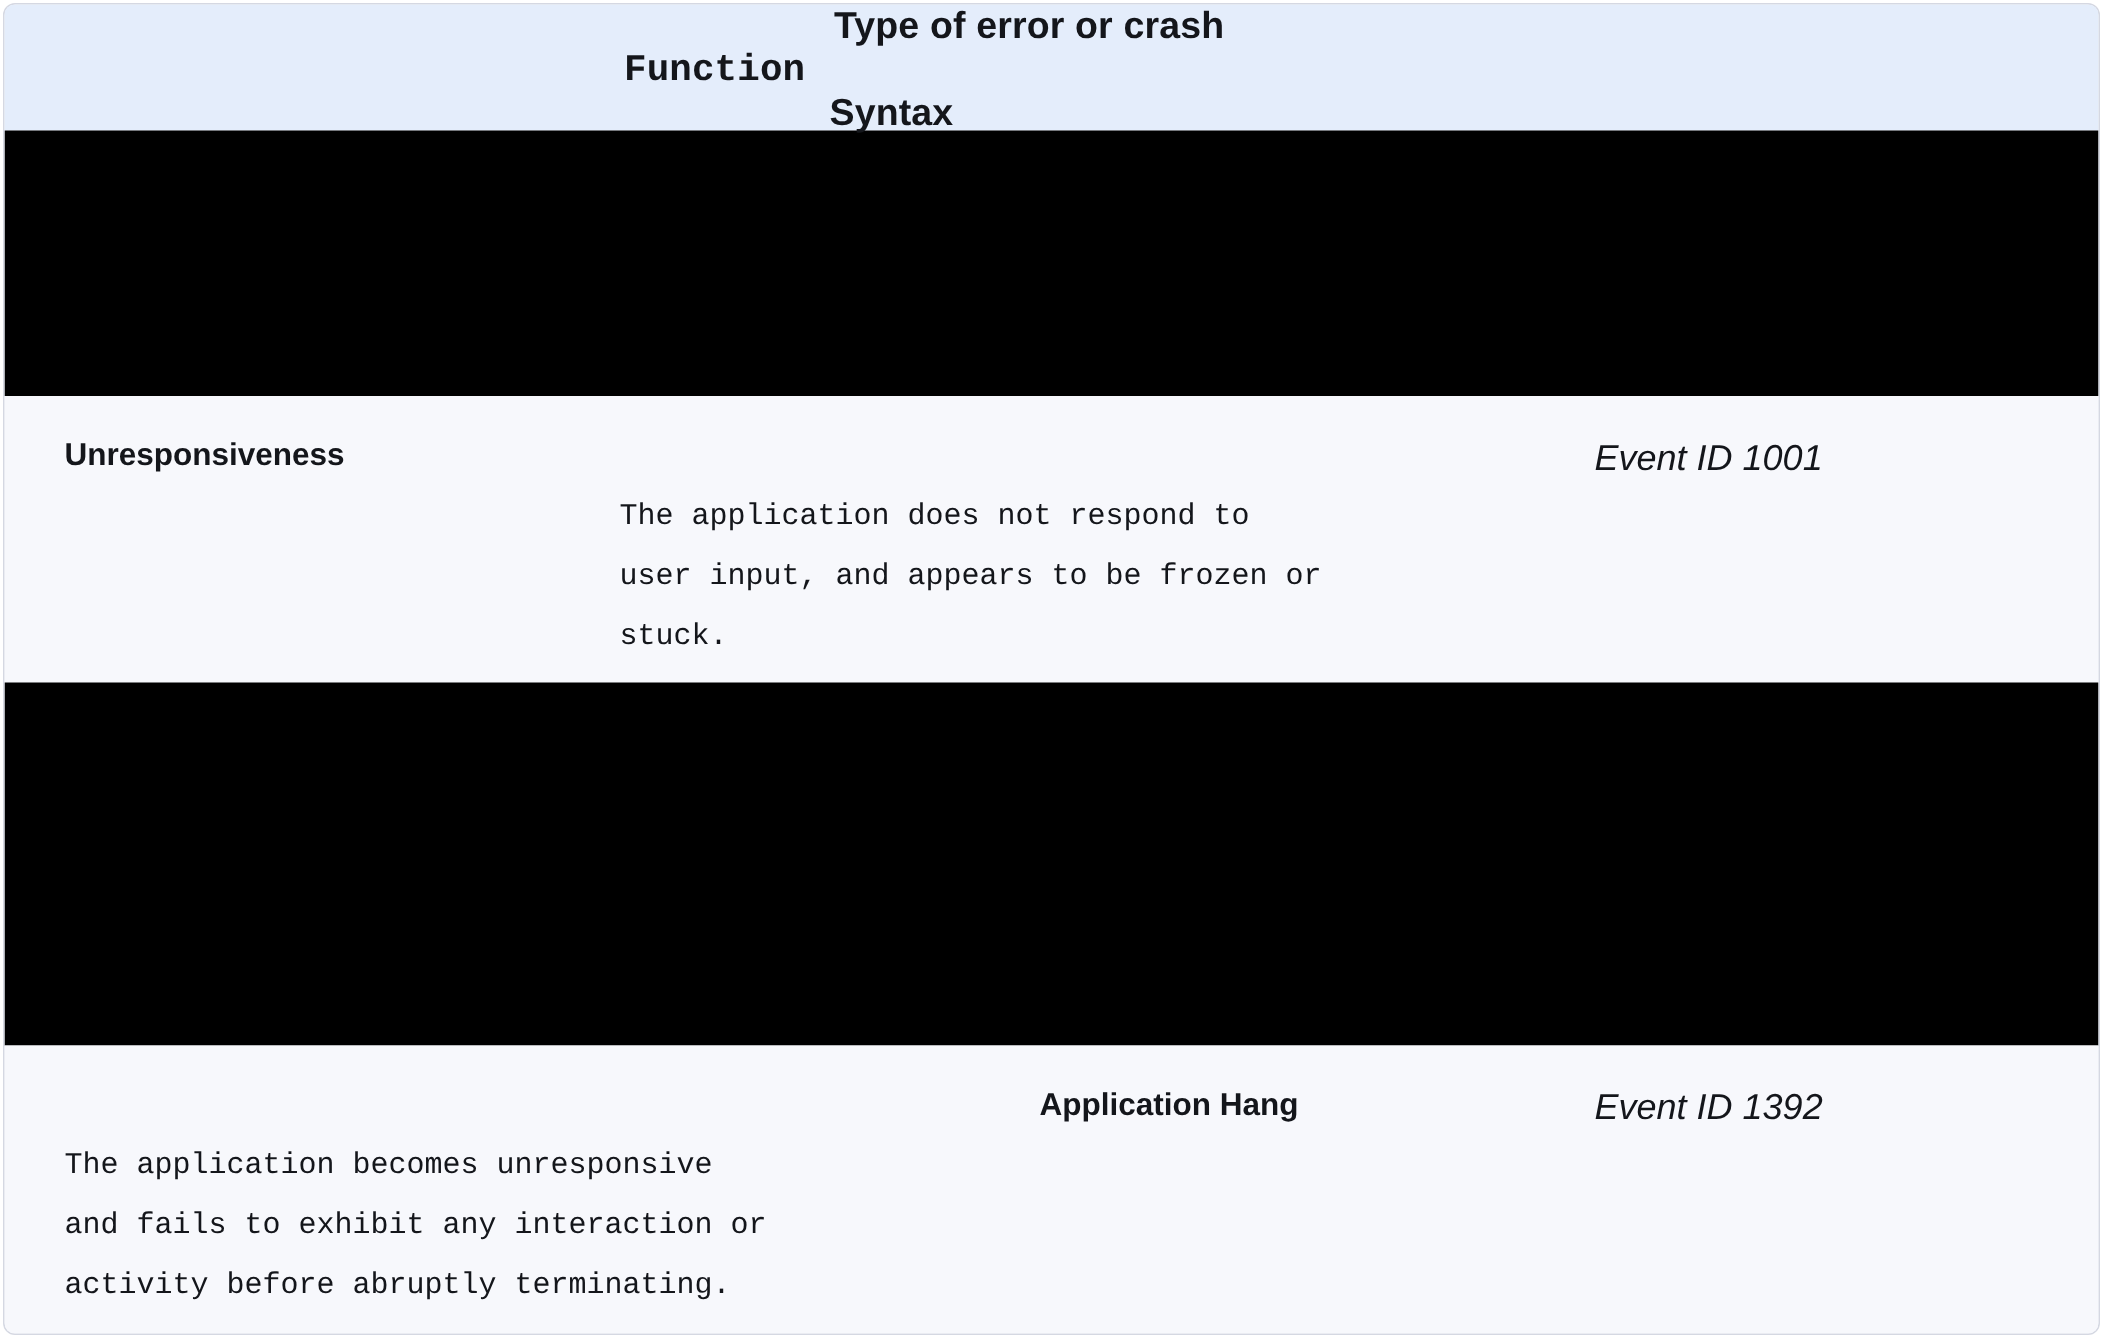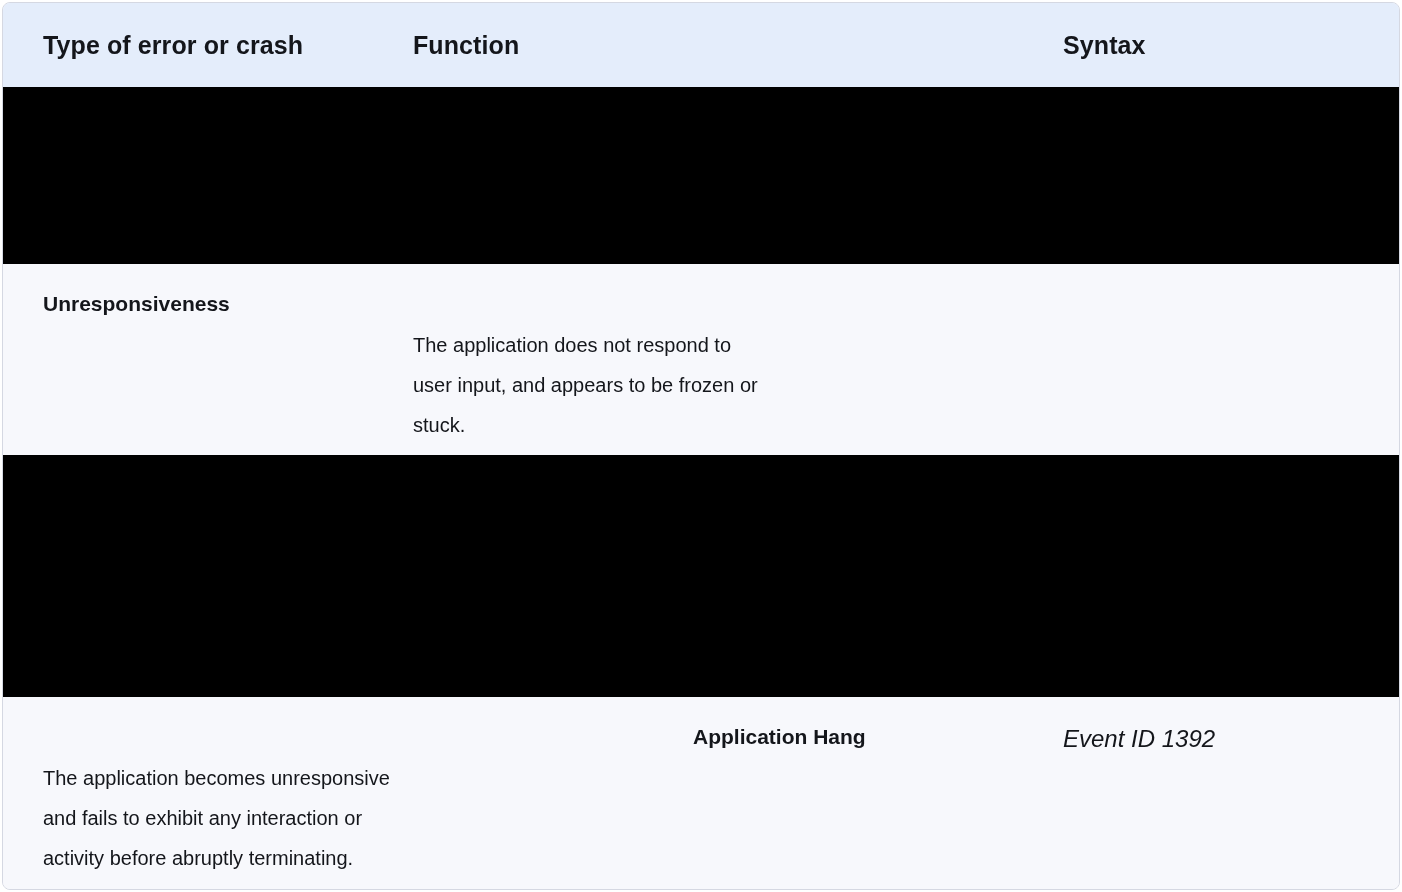--- a/index.html
+++ b/index.html
@@ -29,32 +29,33 @@
   }
   .row {
     display: flex;
     width: 100%;
     box-sizing: border-box;
   }
   .row.header {
     height: 84px;
     background: #e4edfb;
     align-items: center;
+    flex-direction: column;
   }
   .row.redacted-1 { height: 177px; background: #000000; }
   .row.redacted-2 { height: 242px; background: #000000; }
   .row.data-1 { height: 191px; background: #f7f8fc; }
   .row.data-2 { height: 192px; background: #f7f8fc; }
 
   .cell {
     box-sizing: border-box;
     color: #14161b;
   }
   .c1 { width: 370px; padding-left: 40px; padding-right: 20px; }
-  .c2 { width: 650px; padding-left: 40px; padding-right: 60px; }
+  .c2 { width: 650px; padding-left: 40px; padding-right: 60px; font-family: Liberation Mono, monospace; }
   .c3 { width: 376px; padding-left: 40px; padding-right: 20px; }
 
   .th {
     font-size: 25px;
     font-weight: 700;
     letter-spacing: 0.1px;
   }
   .data .cell {
     padding-top: 28px;
   }
@@ -87,20 +88,21 @@
       <div class="cell c3 th">Syntax</div>
     </div>
 
     <div class="row redacted-1"></div>
 
     <div class="row data data-1">
       <div class="cell c1 error-label">Unresponsiveness</div>
       <div class="cell c2 func-text">The application does not respond to
 user input, and appears to be frozen or
 stuck.</div>
+      <div class="cell c3 syntax-text">Event ID 1001</div>
     </div>
 
     <div class="row redacted-2"></div>
 
     <div class="row data data-2">
       <div class="cell c2 func-text">The application becomes unresponsive
 and fails to exhibit any interaction or
 activity before abruptly terminating.</div>
       <div class="cell c1 error-label">Application Hang</div>
       <div class="cell c3 syntax-text">Event ID 1392</div>

